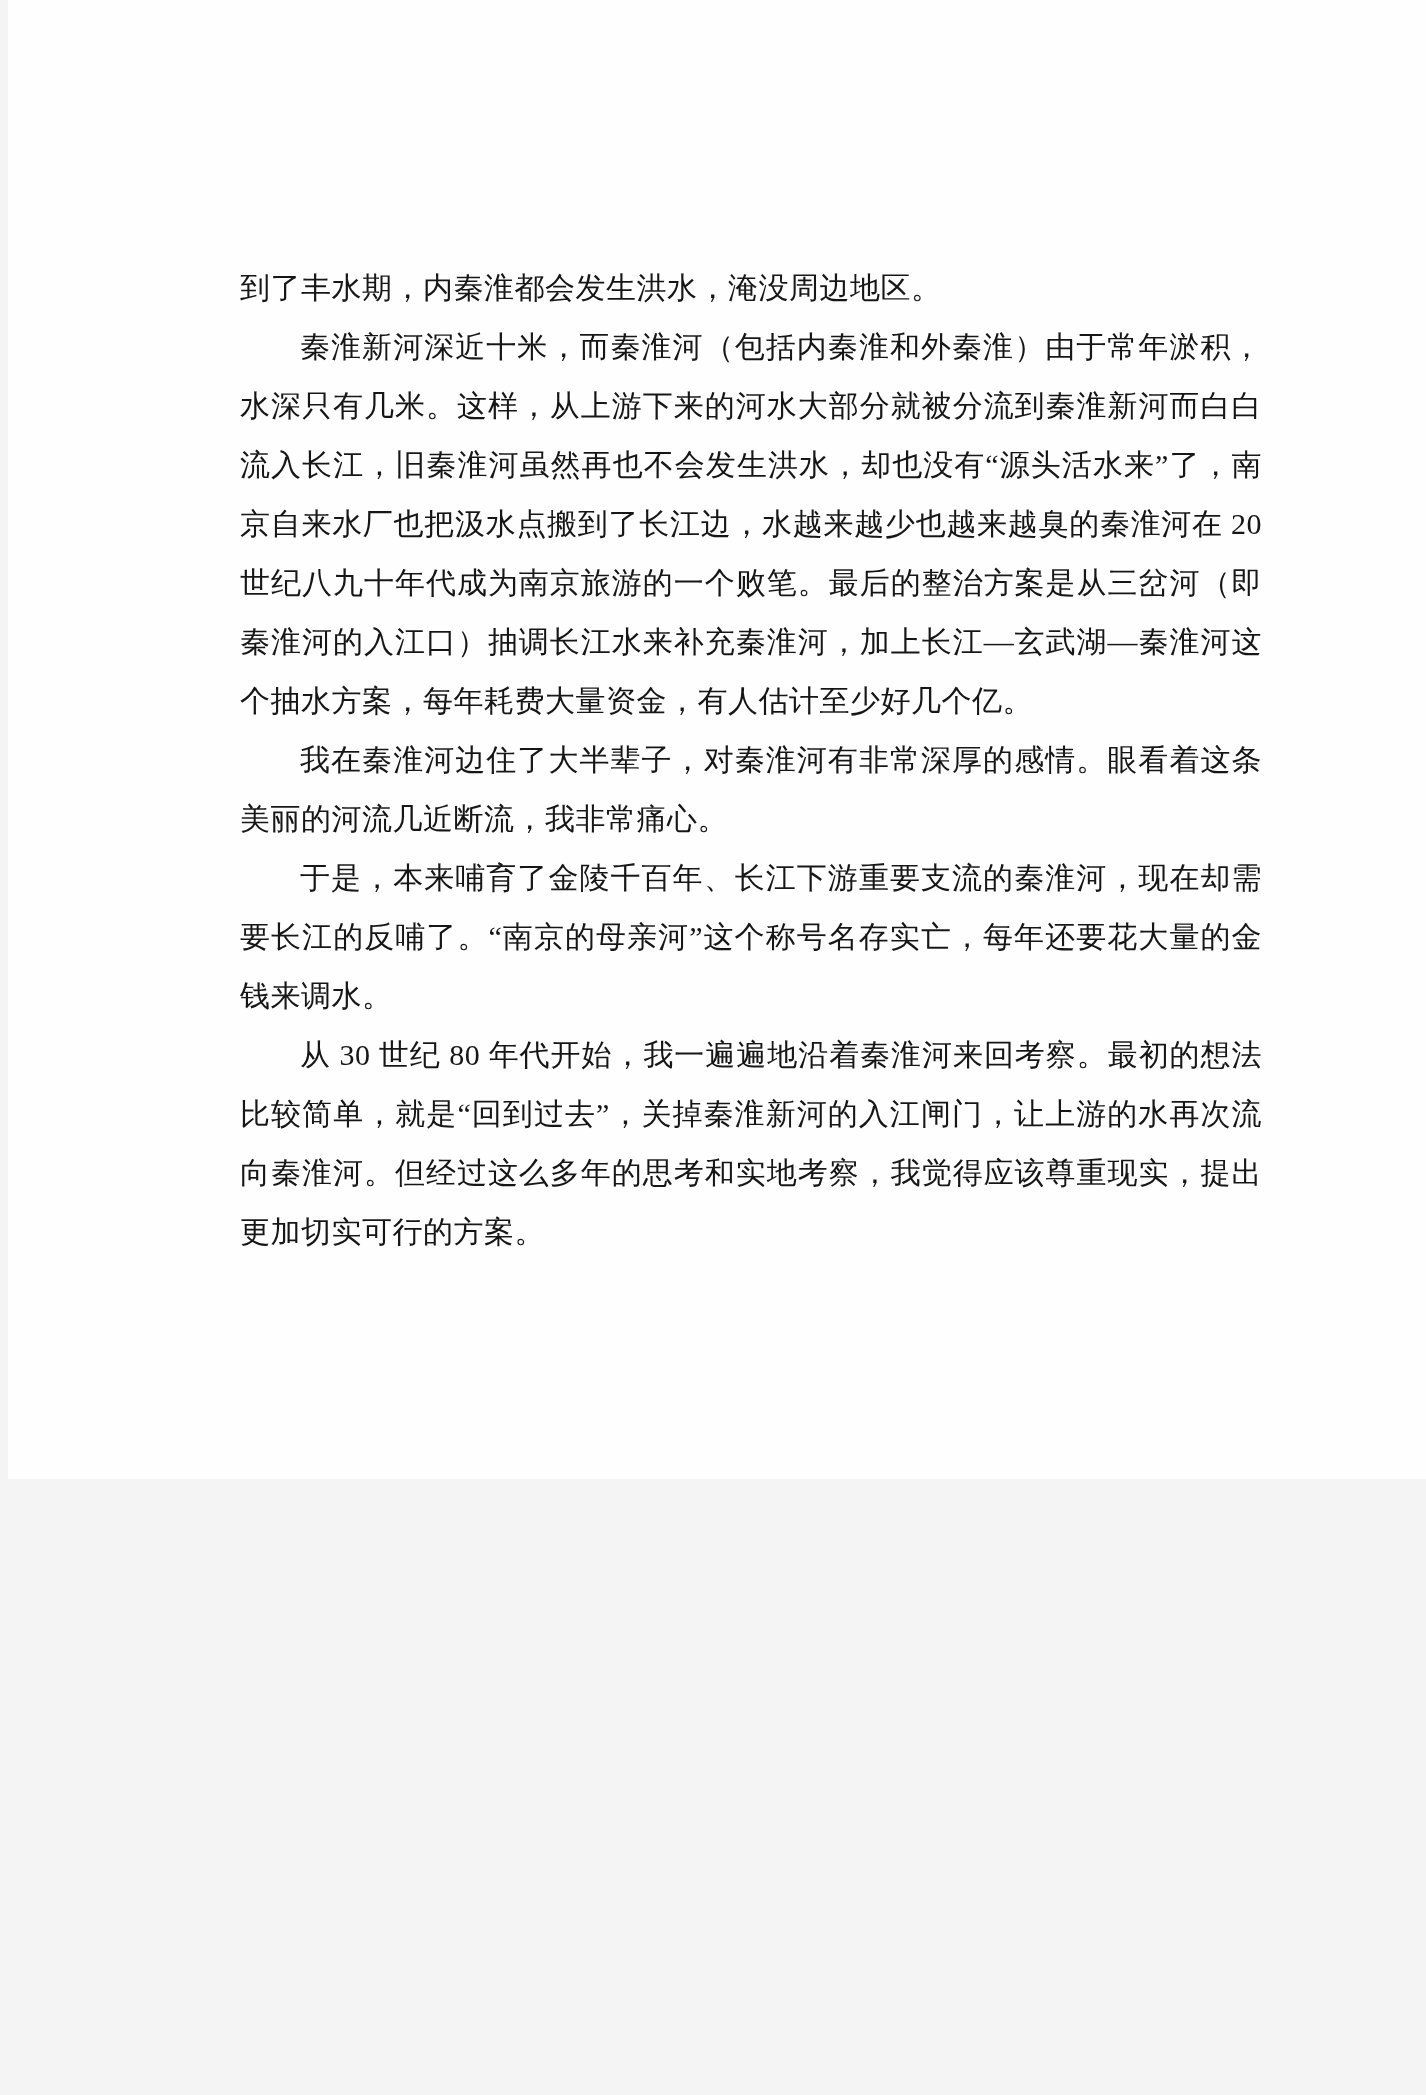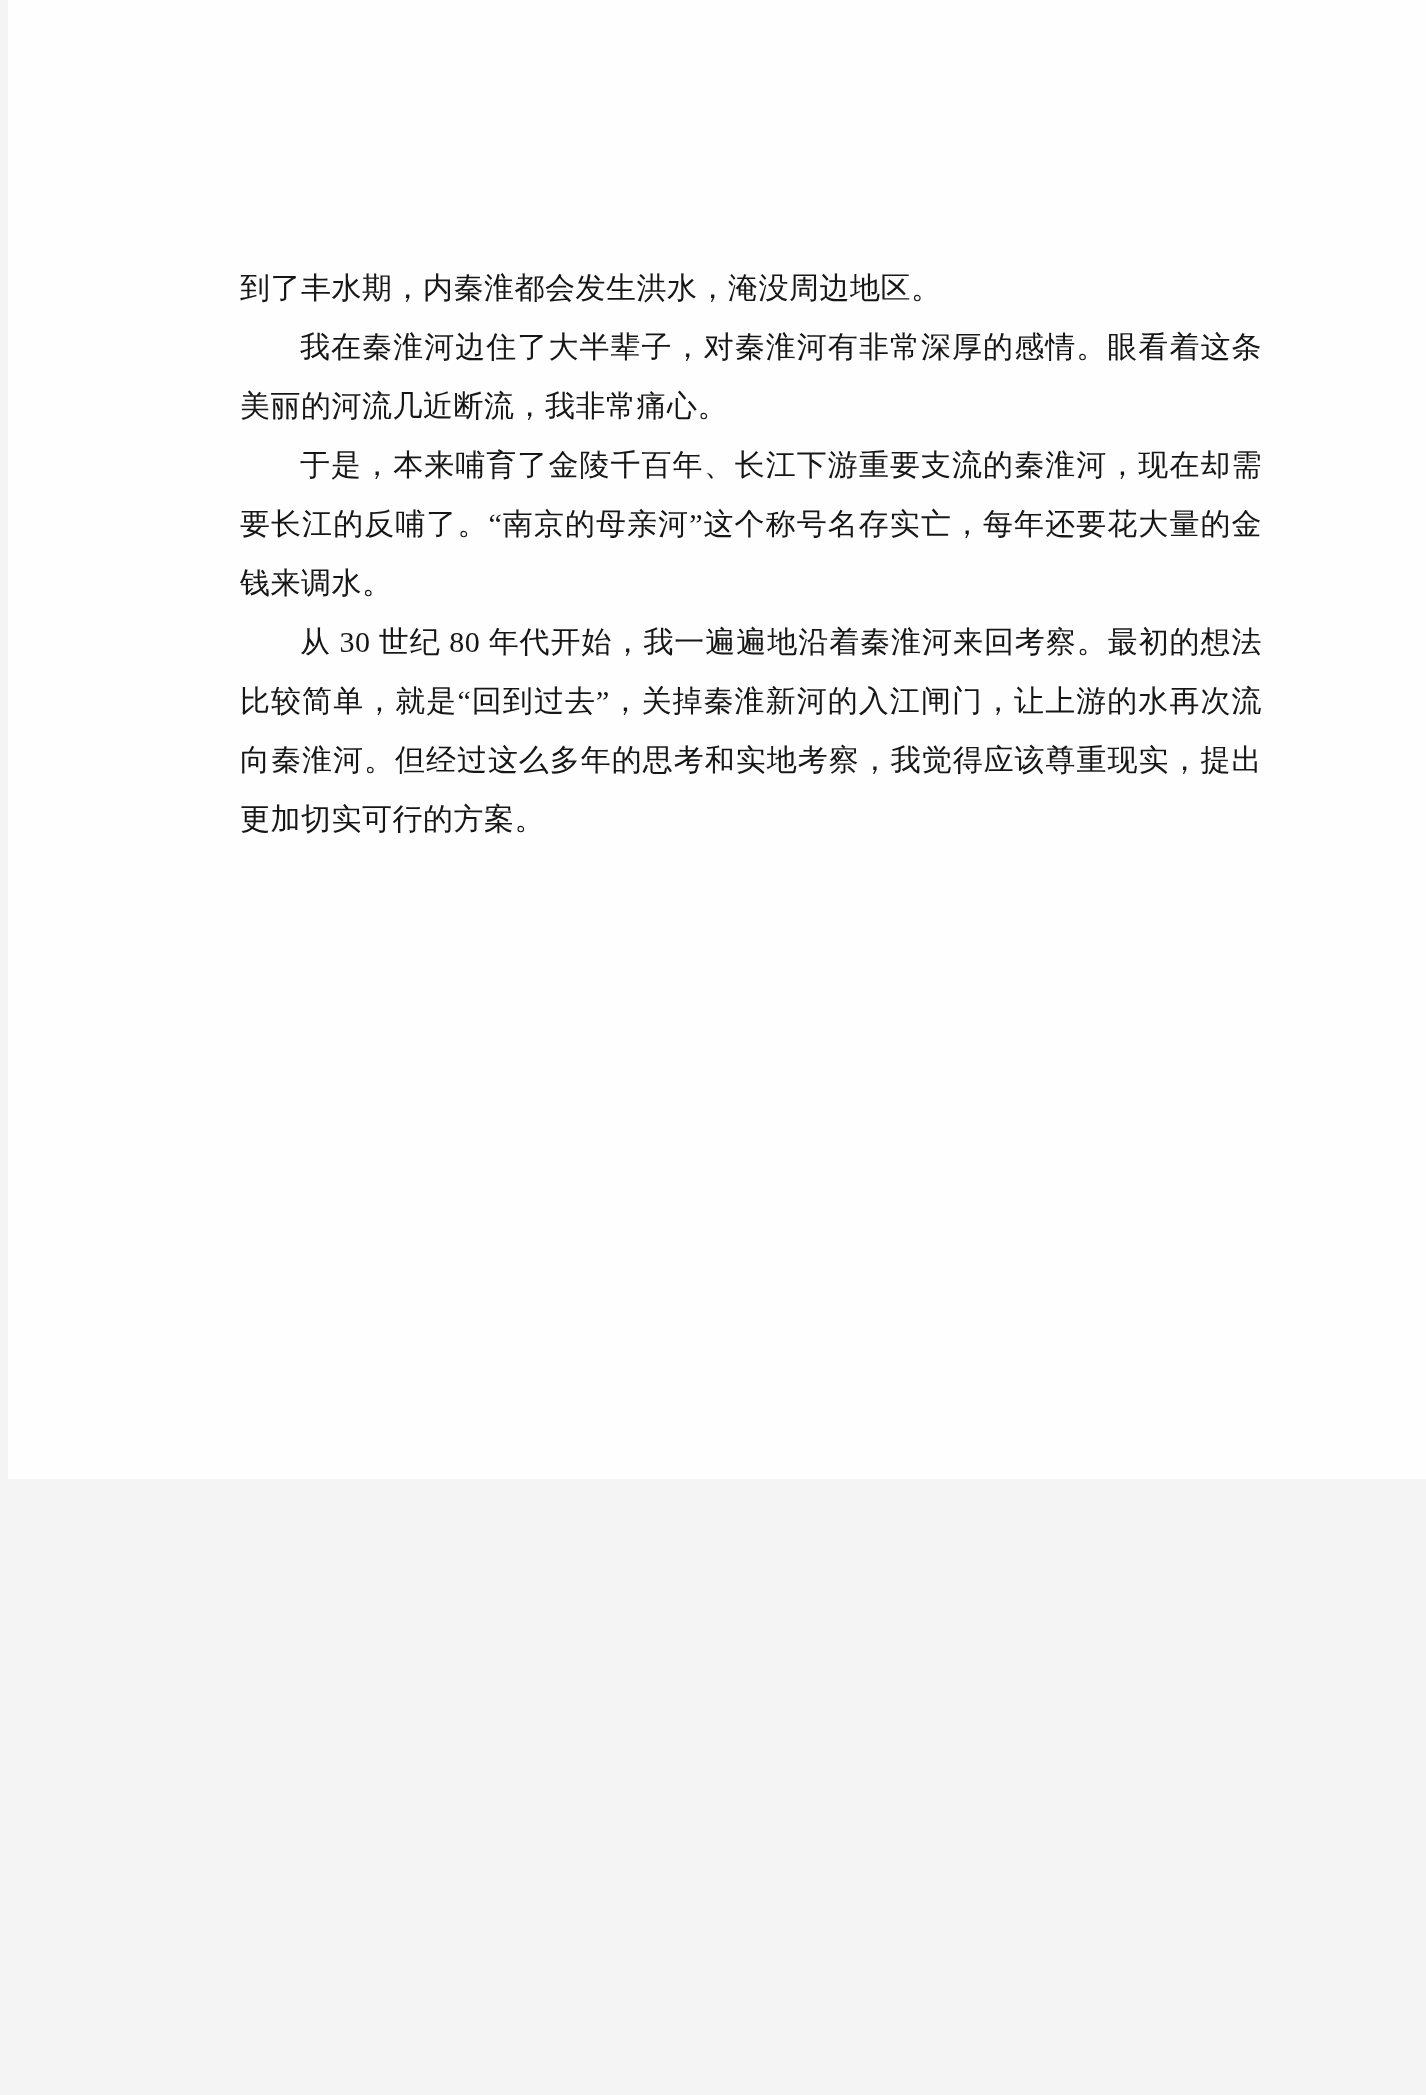--- a/index.html
+++ b/index.html
@@ -58,20 +58,21 @@
     margin: 0 16px;
     letter-spacing: 1px;
   }
 </style>
 </head>
 <body>
 
 <div class="page">
   <div class="text-block">
       <p class="para">到了丰水期，内秦淮都会发生洪水，淹没周边地区。</p>
+      <p class="para indent">秦淮新河深近十米，而秦淮河（包括内秦淮和外秦淮）由于常年淤积，水深只有几米。这样，从上游下来的河水大部分就被分流到秦淮新河而白白流入长江，旧秦淮河虽然再也不会发生洪水，却也没有“源头活水来”了，南京自来水厂也把汲水点搬到了长江边，水越来越少也越来越臭的秦淮河在 20 世纪八九十年代成为南京旅游的一个败笔。最后的整治方案是从三岔河（即秦淮河的入江口）抽调长江水来补充秦淮河，加上长江—玄武湖—秦淮河这个抽水方案，每年耗费大量资金，有人估计至少好几个亿。</p>
       <p class="para indent">我在秦淮河边住了大半辈子，对秦淮河有非常深厚的感情。眼看着这条美丽的河流几近断流，我非常痛心。</p>
       <p class="para indent">于是，本来哺育了金陵千百年、长江下游重要支流的秦淮河，现在却需要长江的反哺了。“南京的母亲河”这个称号名存实亡，每年还要花大量的金钱来调水。</p>
       <p class="para indent">从 30 世纪 80 年代开始，我一遍遍地沿着秦淮河来回考察。最初的想法比较简单，就是“回到过去”，关掉秦淮新河的入江闸门，让上游的水再次流向秦淮河。但经过这么多年的思考和实地考察，我觉得应该尊重现实，提出更加切实可行的方案。</p>
     </div>
   <div class="footer">
     <span class="dot">·</span><span class="num">047</span><span class="dot">·</span>
   </div>
 </div>
 
 </body></html>

